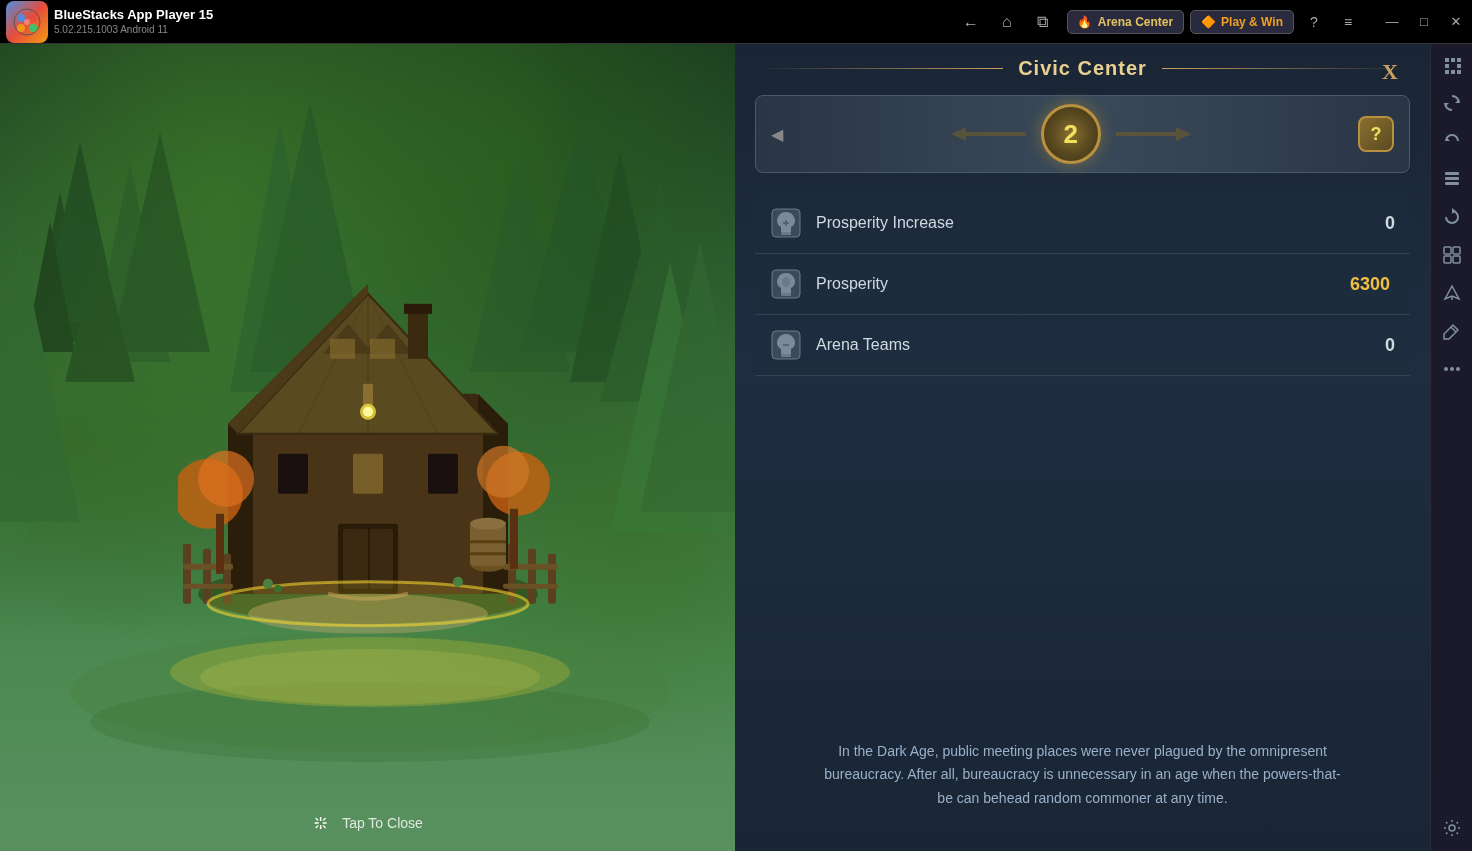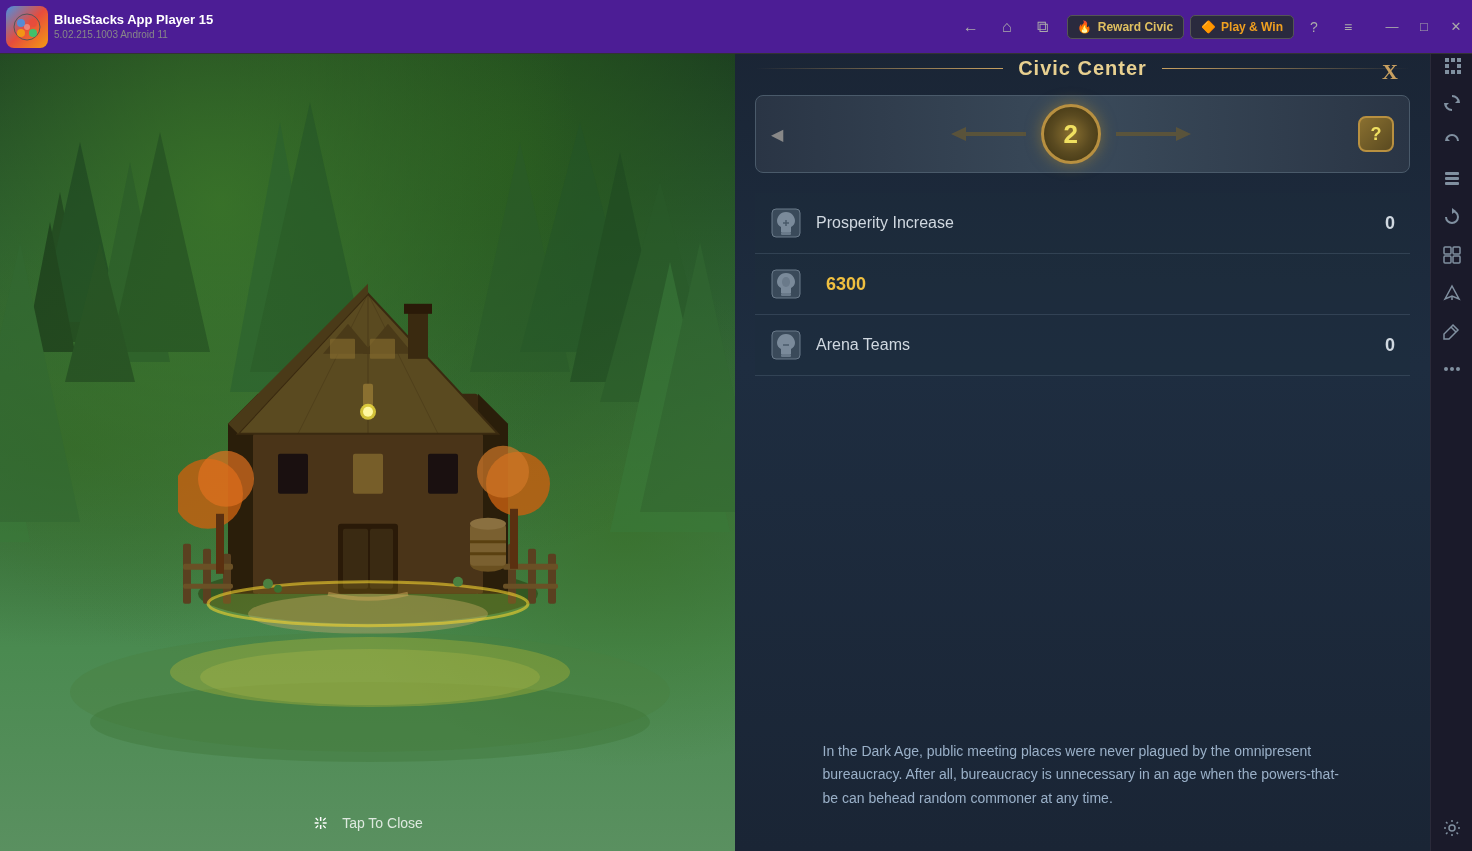--- a/index.html
+++ b/index.html
@@ -9,22 +9,22 @@
       overflow: hidden;
       font-family: 'Segoe UI', Arial, sans-serif;
       background: #1a1a2e;
       position: relative;
     }
 
     
     #titlebar {
       position: absolute;
       top: 0; left: 0; right: 0;
-      height: 54px;
-      background: #4c1d95;
+      height: 44px;
+      background: #000000;
       display: flex;
       align-items: center;
       z-index: 100;
       border-bottom: 1px solid #333;
     }
     #titlebar .app-icon {
       width: 42px;
       height: 42px;
       display: flex;
       align-items: center;
@@ -275,28 +275,30 @@
     }
     .stat-value {
       color: #f0e0a0;
       font-size: 18px;
       font-weight: bold;
       min-width: 50px;
       text-align: right;
     }
     .stat-value.gold {
       color: #f0c040;
+      text-align: center;
     }
     .stat-value.zero {
       color: #d0d8e0;
     }
 
     
     .description-box {
       padding: 25px 20px;
+      text-align: center;
       color: #9ab0c8;
       font-size: 14px;
       line-height: 1.7;
       max-width: 560px;
       margin: 0 auto;
     }
 
     
     #right-sidebar {
       position: absolute;
@@ -363,21 +365,21 @@
     <span class="version">5.02.215.1003  Android 11</span>
   </div>
   <div class="nav-buttons">
     <div class="nav-btn">←</div>
     <div class="nav-btn">⌂</div>
     <div class="nav-btn">⧉</div>
   </div>
   <div class="toolbar-right">
     <div class="reward-btn">
       <span>🔥</span>
-      <span>Reward Civic</span>
+      <span>Arena Center</span>
     </div>
     <div class="playnwin-btn">
       <span>🔶</span>
       <span>Play &amp; Win</span>
     </div>
     <div class="toolbar-icon-btn">?</div>
     <div class="toolbar-icon-btn">≡</div>
   </div>
   <div class="window-controls">
     <div class="win-ctrl">—</div>
@@ -562,20 +564,21 @@
 
       <div class="stat-row">
         <div class="stat-icon">
           <svg width="32" height="32" viewBox="0 0 32 32">
             <rect x="2" y="2" width="28" height="28" rx="4" fill="#3a4a5a" stroke="#6a7a8a" stroke-width="1"></rect>
             <path d="M16 5 C10 5 7 10 7 14 C7 17 9 19 11 20 L11 25 L21 25 L21 20 C23 19 25 17 25 14 C25 10 22 5 16 5Z" fill="#7a8a9a"></path>
             <rect x="11" y="25" width="10" height="3" fill="#6a7a8a" rx="1"></rect>
             <ellipse cx="16" cy="14" rx="4" ry="5" fill="#5a6a7a" opacity="0.5"></ellipse>
           </svg>
         </div>
+        <span class="stat-name">Prosperity</span>
         <span class="stat-value gold">6300</span>
       </div>
 
       <div class="stat-row">
         <div class="stat-icon">
           <svg width="32" height="32" viewBox="0 0 32 32">
             <rect x="2" y="2" width="28" height="28" rx="4" fill="#3a4a5a" stroke="#6a7a8a" stroke-width="1"></rect>
             <path d="M16 5 C10 5 7 10 7 14 C7 17 9 19 11 20 L11 25 L21 25 L21 20 C23 19 25 17 25 14 C25 10 22 5 16 5Z" fill="#7a8a9a"></path>
             <rect x="11" y="25" width="10" height="3" fill="#6a7a8a" rx="1"></rect>
             <line x1="13" y1="16" x2="19" y2="16" stroke="#4a5a6a" stroke-width="1.5"></line>

